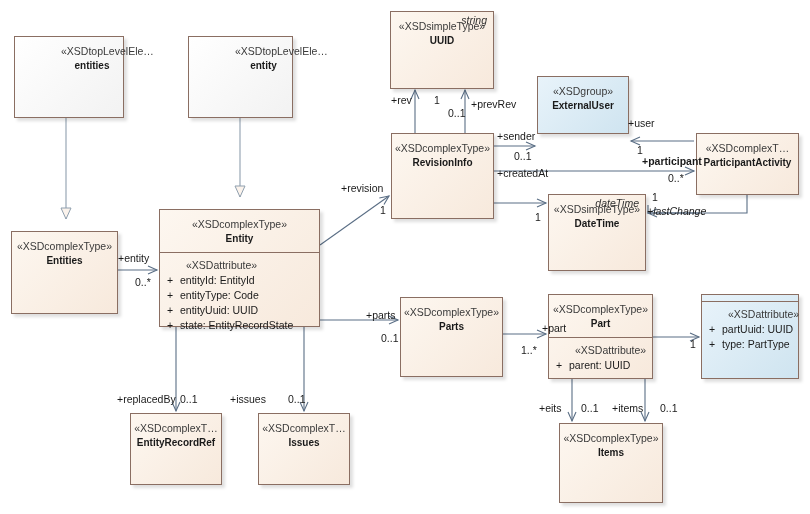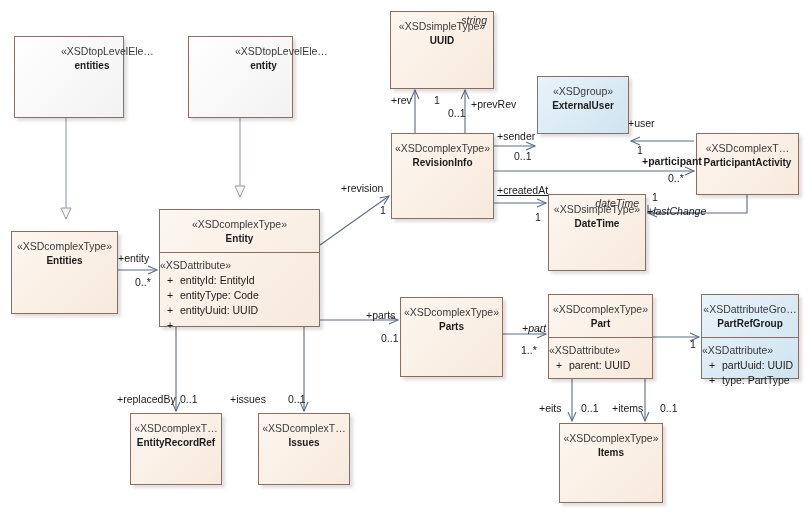--- a/index.html
+++ b/index.html
@@ -70,21 +70,21 @@
   .divider {
     border-top: 1px solid #8a6e62;
     margin-top: 6px;
   }
   .attr-block {
     padding: 5px 0 6px 0;
   }
   .attr-stereo {
     font-size: 10.5px;
     color: #3a3a3a;
-    padding-left: 0;
+    padding-left: 26px;
     line-height: 15px;
   }
   .attr-row {
     font-size: 10.5px;
     color: #1a1a1a;
     line-height: 15px;
     display: flex;
   }
   .attr-plus {
     width: 20px;
@@ -192,20 +192,21 @@
           <div class="attr-row">
             <span class="attr-plus">+</span>
             <span class="attr-text">entityType: Code</span>
           </div>
           <div class="attr-row">
             <span class="attr-plus">+</span>
             <span class="attr-text">entityUuid: UUID</span>
           </div>
           <div class="attr-row">
             <span class="attr-plus">+</span>
+            <span class="attr-text">state: EntityRecordState</span>
           </div>
         </div>
       </div>
       <div class="node" style="left: 390px; top: 11px; width: 104px; height: 78px;">
         <div class="node-head">
           <div class="type-tag">string</div>
           <div class="stereo">«XSDsimpleType»</div>
           <div class="nname">UUID</div>
         </div>
       </div>
@@ -248,24 +249,20 @@
         <div class="divider"></div>
         <div class="attr-block">
           <div class="attr-stereo">«XSDattribute»</div>
           <div class="attr-row">
             <span class="attr-plus">+</span>
             <span class="attr-text">parent: UUID</span>
           </div>
         </div>
       </div>
       <div class="node blue" style="left: 701px; top: 294px; width: 98px; height: 85px;">
-        <div class="node-head">
-          <div class="stereo">«XSDattributeGro…</div>
-          <div class="nname">PartRefGroup</div>
-        </div>
         <div class="divider"></div>
         <div class="attr-block">
           <div class="attr-stereo">«XSDattribute»</div>
           <div class="attr-row">
             <span class="attr-plus">+</span>
             <span class="attr-text">partUuid: UUID</span>
           </div>
           <div class="attr-row">
             <span class="attr-plus">+</span>
             <span class="attr-text">type: PartType</span>
@@ -299,27 +296,27 @@
       <div class="edge-label" style="left: 448px; top: 107px;">0..1</div>
       <div class="edge-label" style="left: 471px; top: 98px;">+prevRev</div>
       <div class="edge-label" style="left: 341px; top: 182px;">+revision</div>
       <div class="edge-label" style="left: 380px; top: 204px;">1</div>
       <div class="edge-label" style="left: 497px; top: 130px;">+sender</div>
       <div class="edge-label" style="left: 514px; top: 150px;">0..1</div>
       <div class="edge-label" style="left: 628px; top: 117px;">+user</div>
       <div class="edge-label" style="left: 637px; top: 144px;">1</div>
       <div class="edge-label" style="left: 642px; top: 155px; font-weight: bold;">+participant</div>
       <div class="edge-label" style="left: 668px; top: 172px;">0..*</div>
-      <div class="edge-label" style="left: 497px; top: 184px; text-decoration: underline;">+createdAt</div>
+      <div class="edge-label" style="left: 497px; top: 167px;">+createdAt</div>
       <div class="edge-label" style="left: 535px; top: 211px;">1</div>
       <div class="edge-label" style="left: 652px; top: 191px;">1</div>
       <div class="edge-label" style="left: 647px; top: 205px; font-style: italic;">+lastChange</div>
       <div class="edge-label" style="left: 366px; top: 309px;">+parts</div>
       <div class="edge-label" style="left: 381px; top: 332px;">0..1</div>
-      <div class="edge-label" style="left: 522px; top: 322px; font-style: italic;">+part</div>
+      <div class="edge-label" style="left: 542px; top: 322px;">+part</div>
       <div class="edge-label" style="left: 521px; top: 344px;">1..*</div>
       <div class="edge-label" style="left: 690px; top: 338px;">1</div>
       <div class="edge-label" style="left: 117px; top: 393px;">+replacedBy</div>
       <div class="edge-label" style="left: 180px; top: 393px;">0..1</div>
       <div class="edge-label" style="left: 230px; top: 393px;">+issues</div>
       <div class="edge-label" style="left: 288px; top: 393px;">0..1</div>
       <div class="edge-label" style="left: 539px; top: 402px;">+eits</div>
       <div class="edge-label" style="left: 581px; top: 402px;">0..1</div>
       <div class="edge-label" style="left: 612px; top: 402px;">+items</div>
       <div class="edge-label" style="left: 660px; top: 402px;">0..1</div>

